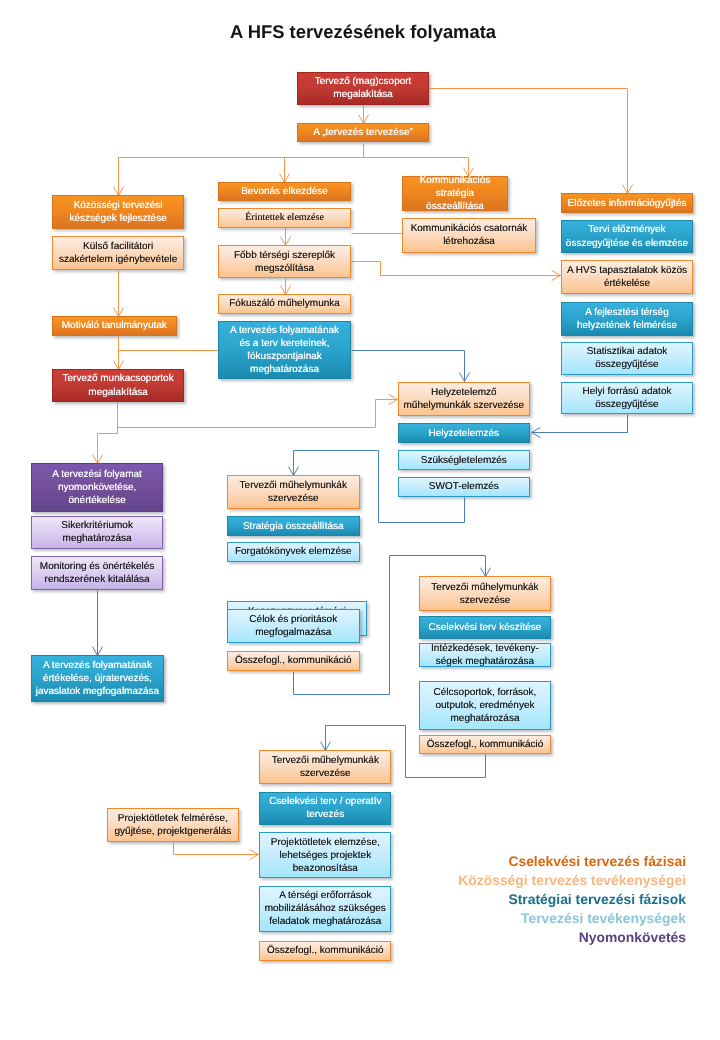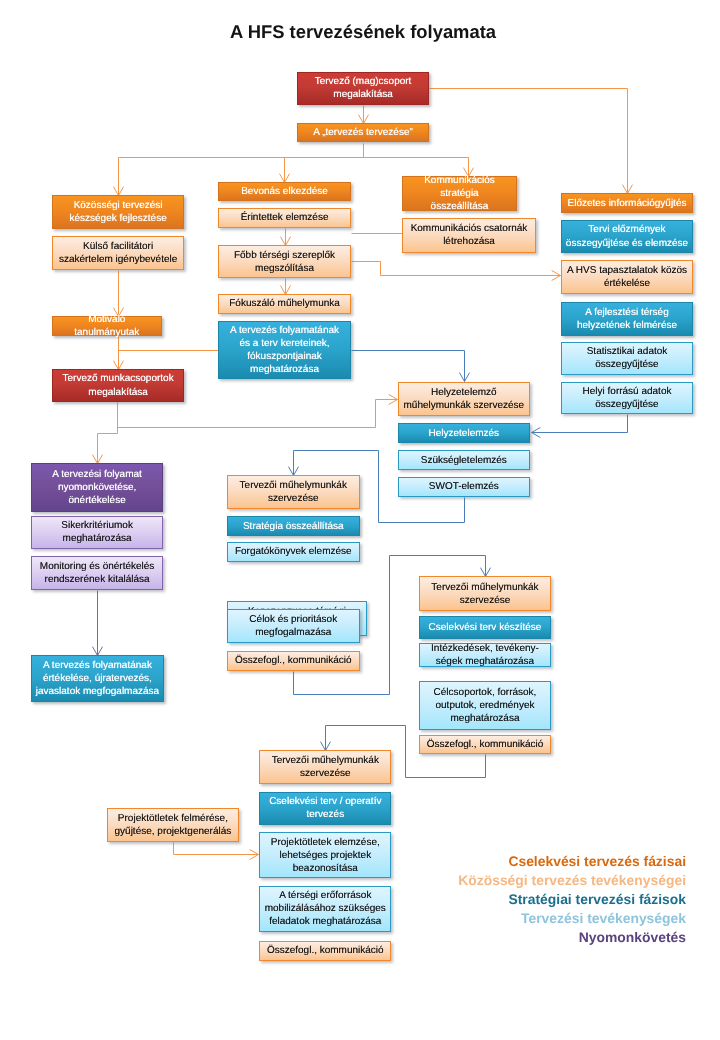--- a/index.html
+++ b/index.html
@@ -146,42 +146,42 @@
       </div>
       <div class="node s-orange" style="left: 296.9px; top: 122.7px; width: 132.3px; height: 19.8px;">
         <span>A „tervezés tervezése”</span>
       </div>
       <div class="node s-orange" style="left: 51.8px; top: 194.9px; width: 132.6px; height: 34px;">
         <span>Közösségi tervezési<br>készségek fejlesztése</span>
       </div>
       <div class="node s-lorange" style="left: 51.8px; top: 235.6px; width: 132.6px; height: 34.4px;">
         <span>Külső facilitátori<br>szakértelem igénybevétele</span>
       </div>
-      <div class="node s-orange" style="left: 51.8px; top: 315.6px; width: 110px; height: 20px;">
+      <div class="node s-orange" style="left: 51.8px; top: 315.6px; width: 125px; height: 20px;">
         <span>Motiváló tanulmányutak</span>
       </div>
       <div class="node s-red" style="left: 51.8px; top: 368.9px; width: 132.6px; height: 33.3px;">
         <span>Tervező munkacsoportok<br>megalakítása</span>
       </div>
       <div class="node s-orange" style="left: 218.4px; top: 181.7px; width: 132.3px; height: 19.3px;">
         <span>Bevonás elkezdése</span>
       </div>
-      <div class="node s-lorange" style="left: 218.4px; top: 208.3px; width: 132.3px; height: 19.4px;">
+      <div class="node s-lorange" style="left: 218.4px; top: 208.3px; width: 132.3px; height: 19.4px; font-family: Liberation Serif, serif;">
         <span>Érintettek elemzése</span>
       </div>
       <div class="node s-lorange" style="left: 218.4px; top: 245px; width: 132.3px; height: 33.3px;">
         <span>Főbb térségi szereplők<br>megszólítása</span>
       </div>
       <div class="node s-lorange" style="left: 218.4px; top: 293.9px; width: 132.3px; height: 20px;">
         <span>Fókuszáló műhelymunka</span>
       </div>
       <div class="node s-blue" style="left: 218.4px; top: 320.6px; width: 132.3px; height: 58.8px;">
         <span>A tervezés folyamatának<br>és a terv kereteinek,<br>fókuszpontjainak<br>meghatározása</span>
       </div>
-      <div class="node s-orange" style="left: 402px; top: 176px; width: 115px; height: 35px;">
+      <div class="node s-orange" style="left: 402px; top: 176px; width: 106px; height: 35px;">
         <span>Kommunikációs stratégia<br>összeállítása</span>
       </div>
       <div class="node s-lorange" style="left: 402px; top: 217.5px; width: 134px; height: 35px;">
         <span>Kommunikációs csatornák<br>létrehozása</span>
       </div>
       <div class="node s-orange" style="left: 561px; top: 192.7px; width: 132px; height: 20.8px;">
         <span>Előzetes információgyűjtés</span>
       </div>
       <div class="node s-blue" style="left: 561px; top: 219.7px; width: 132px; height: 33.7px;">
         <span>Tervi előzmények<br>összegyűjtése és elemzése</span>

